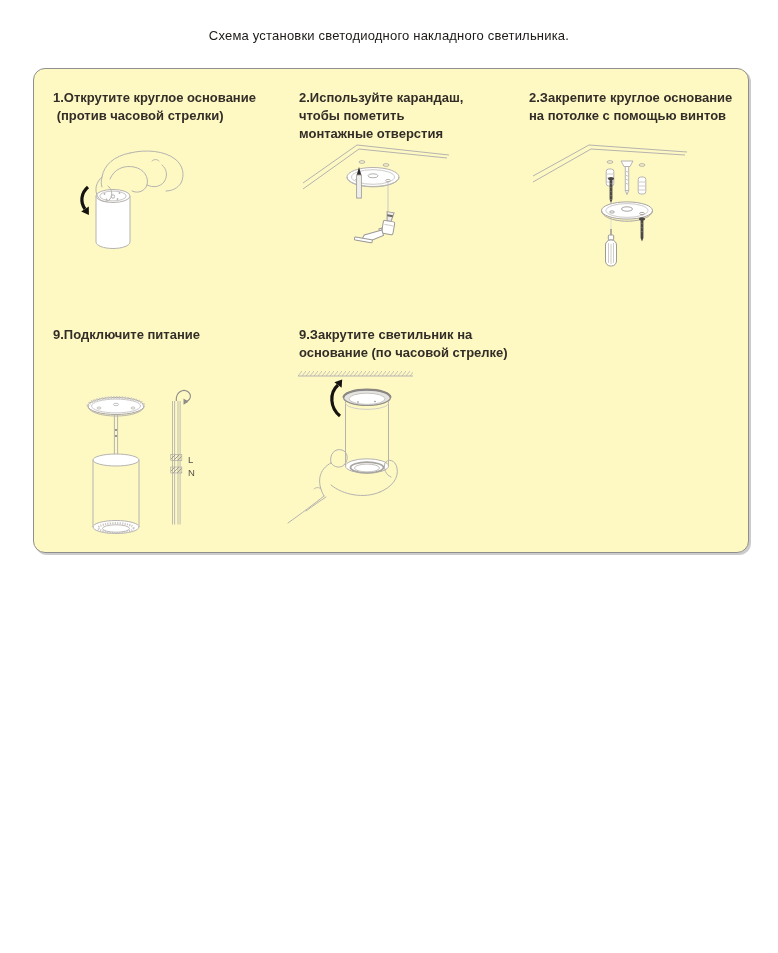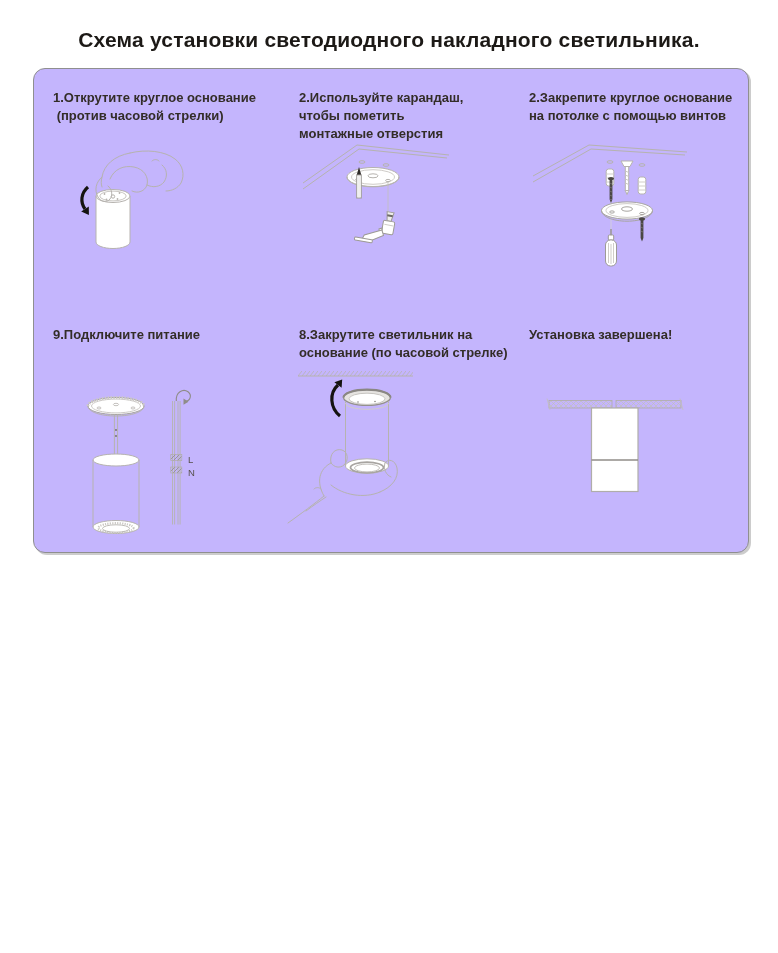--- a/index.html
+++ b/index.html
@@ -2,26 +2,26 @@
 <html><head>
 <meta charset="utf-8">
 <style>
   html,body{margin:0;padding:0;background:#ffffff;}
   body{
     width:778px;height:953px;position:relative;overflow:hidden;
     font-family:"Liberation Sans", sans-serif;color:#2e2925;
   }
   .page-title{
     position:absolute;left:0;top:28px;width:778px;
-    text-align:center;font-size:21px;font-weight:bold;color:#1c1916;
+    text-align:center;font-size:13px;font-weight:normal;color:#1c1916;
     letter-spacing:0.2px;
   }
   .panel{
     position:absolute;left:33px;top:68px;width:714px;height:483px;
-    border:1.4px solid #8f8f8f;border-radius:12px;background:#c4b5fd;
+    border:1.4px solid #8f8f8f;border-radius:12px;background:#fef9c3;
     box-shadow:2px 2px 0 rgba(110,110,110,0.35);
   }
   .cell{position:absolute;}
   .c1{left:0;top:0;width:246px;height:237px;}
   .c2{left:246px;top:0;width:230px;height:237px;text-decoration:underline;}
   .c3{left:476px;top:0;width:238px;height:237px;}
   .c4{left:0;top:237px;width:246px;height:246px;}
   .c5{left:246px;top:237px;width:230px;height:246px;}
   .c6{left:476px;top:237px;width:238px;height:246px;}
   .step-label{
@@ -228,21 +228,21 @@
       <g>
         <rect x="109.8" y="73.5" width="11" height="6" fill="url(#p4h)" stroke="#b0ada9" stroke-width="0.7"></rect>
         <rect x="109.8" y="86" width="11" height="6" fill="url(#p4h)" stroke="#b0ada9" stroke-width="0.7"></rect>
       </g>
       <text x="127" y="81.5" font-size="9.5" fill="#55504b">L</text>
       <text x="127" y="95" font-size="9.5" fill="#55504b">N</text>
     </svg>
   </div>
 
   <div class="cell c5">
-    <div class="step-label">8.Закрутите светильник на
+    <div class="step-label">9.Закрутите светильник на
 основание (по часовой стрелке)</div>
     <svg class="illus s5" width="230" height="180" viewBox="0 0 230 180">
       <defs>
         <pattern id="p5h" width="4" height="5" patternUnits="userSpaceOnUse">
           <path d="M0,5 L4,0" stroke="#b6b3af" stroke-width="0.8"></path>
         </pattern>
       </defs>
       <g>
         <rect x="12" y="0" width="115" height="5" fill="url(#p5h)"></rect>
         <line x1="12" y1="5" x2="127" y2="5" stroke="#b6b3af" stroke-width="1"></line>
@@ -272,34 +272,14 @@
         <path d="M99,92 C97,98 100,104 105,106"></path>
         <path d="M28,118 C30,116 33,116 35,118"></path>
       </g>
       <g>
         <path d="M54,45 C44,37 43,22 52,14" fill="none" stroke="#151310" stroke-width="3.2"></path>
         <polygon points="56.2,8.4 55.6,16.7 48.4,11.3" fill="#151310"></polygon>
       </g>
     </svg>
   </div>
 
-  <div class="cell c6">
-    <div class="step-label">Установка завершена!</div>
-    <svg class="illus s6" width="210" height="160" viewBox="0 0 210 160">
-      <defs>
-        <pattern id="p6x" width="5" height="5" patternUnits="userSpaceOnUse">
-          <path d="M0,5 L5,0 M0,0 L5,5" stroke="#c3c0bc" stroke-width="0.7"></path>
-        </pattern>
-      </defs>
-      <g>
-        <rect x="18" y="19.5" width="63" height="7.5" fill="url(#p6x)" stroke="#b0ada9" stroke-width="0.8"></rect>
-        <rect x="85" y="19.5" width="65" height="7.5" fill="url(#p6x)" stroke="#b0ada9" stroke-width="0.8"></rect>
-        <line x1="16" y1="17.5" x2="19" y2="29" stroke="#c3c0bc" stroke-width="0.8"></line>
-        <line x1="149" y1="17.5" x2="152" y2="29" stroke="#c3c0bc" stroke-width="0.8"></line>
-      </g>
-      <g>
-        <rect x="60.5" y="27" width="46.5" height="83.5" fill="#ffffff" stroke="#b0ada9" stroke-width="1.2"></rect>
-        <line x1="60.5" y1="79" x2="107" y2="79" stroke="#908d89" stroke-width="1.3"></line>
-      </g>
-    </svg>
-  </div>
 
 </div>
 
 </body></html>

